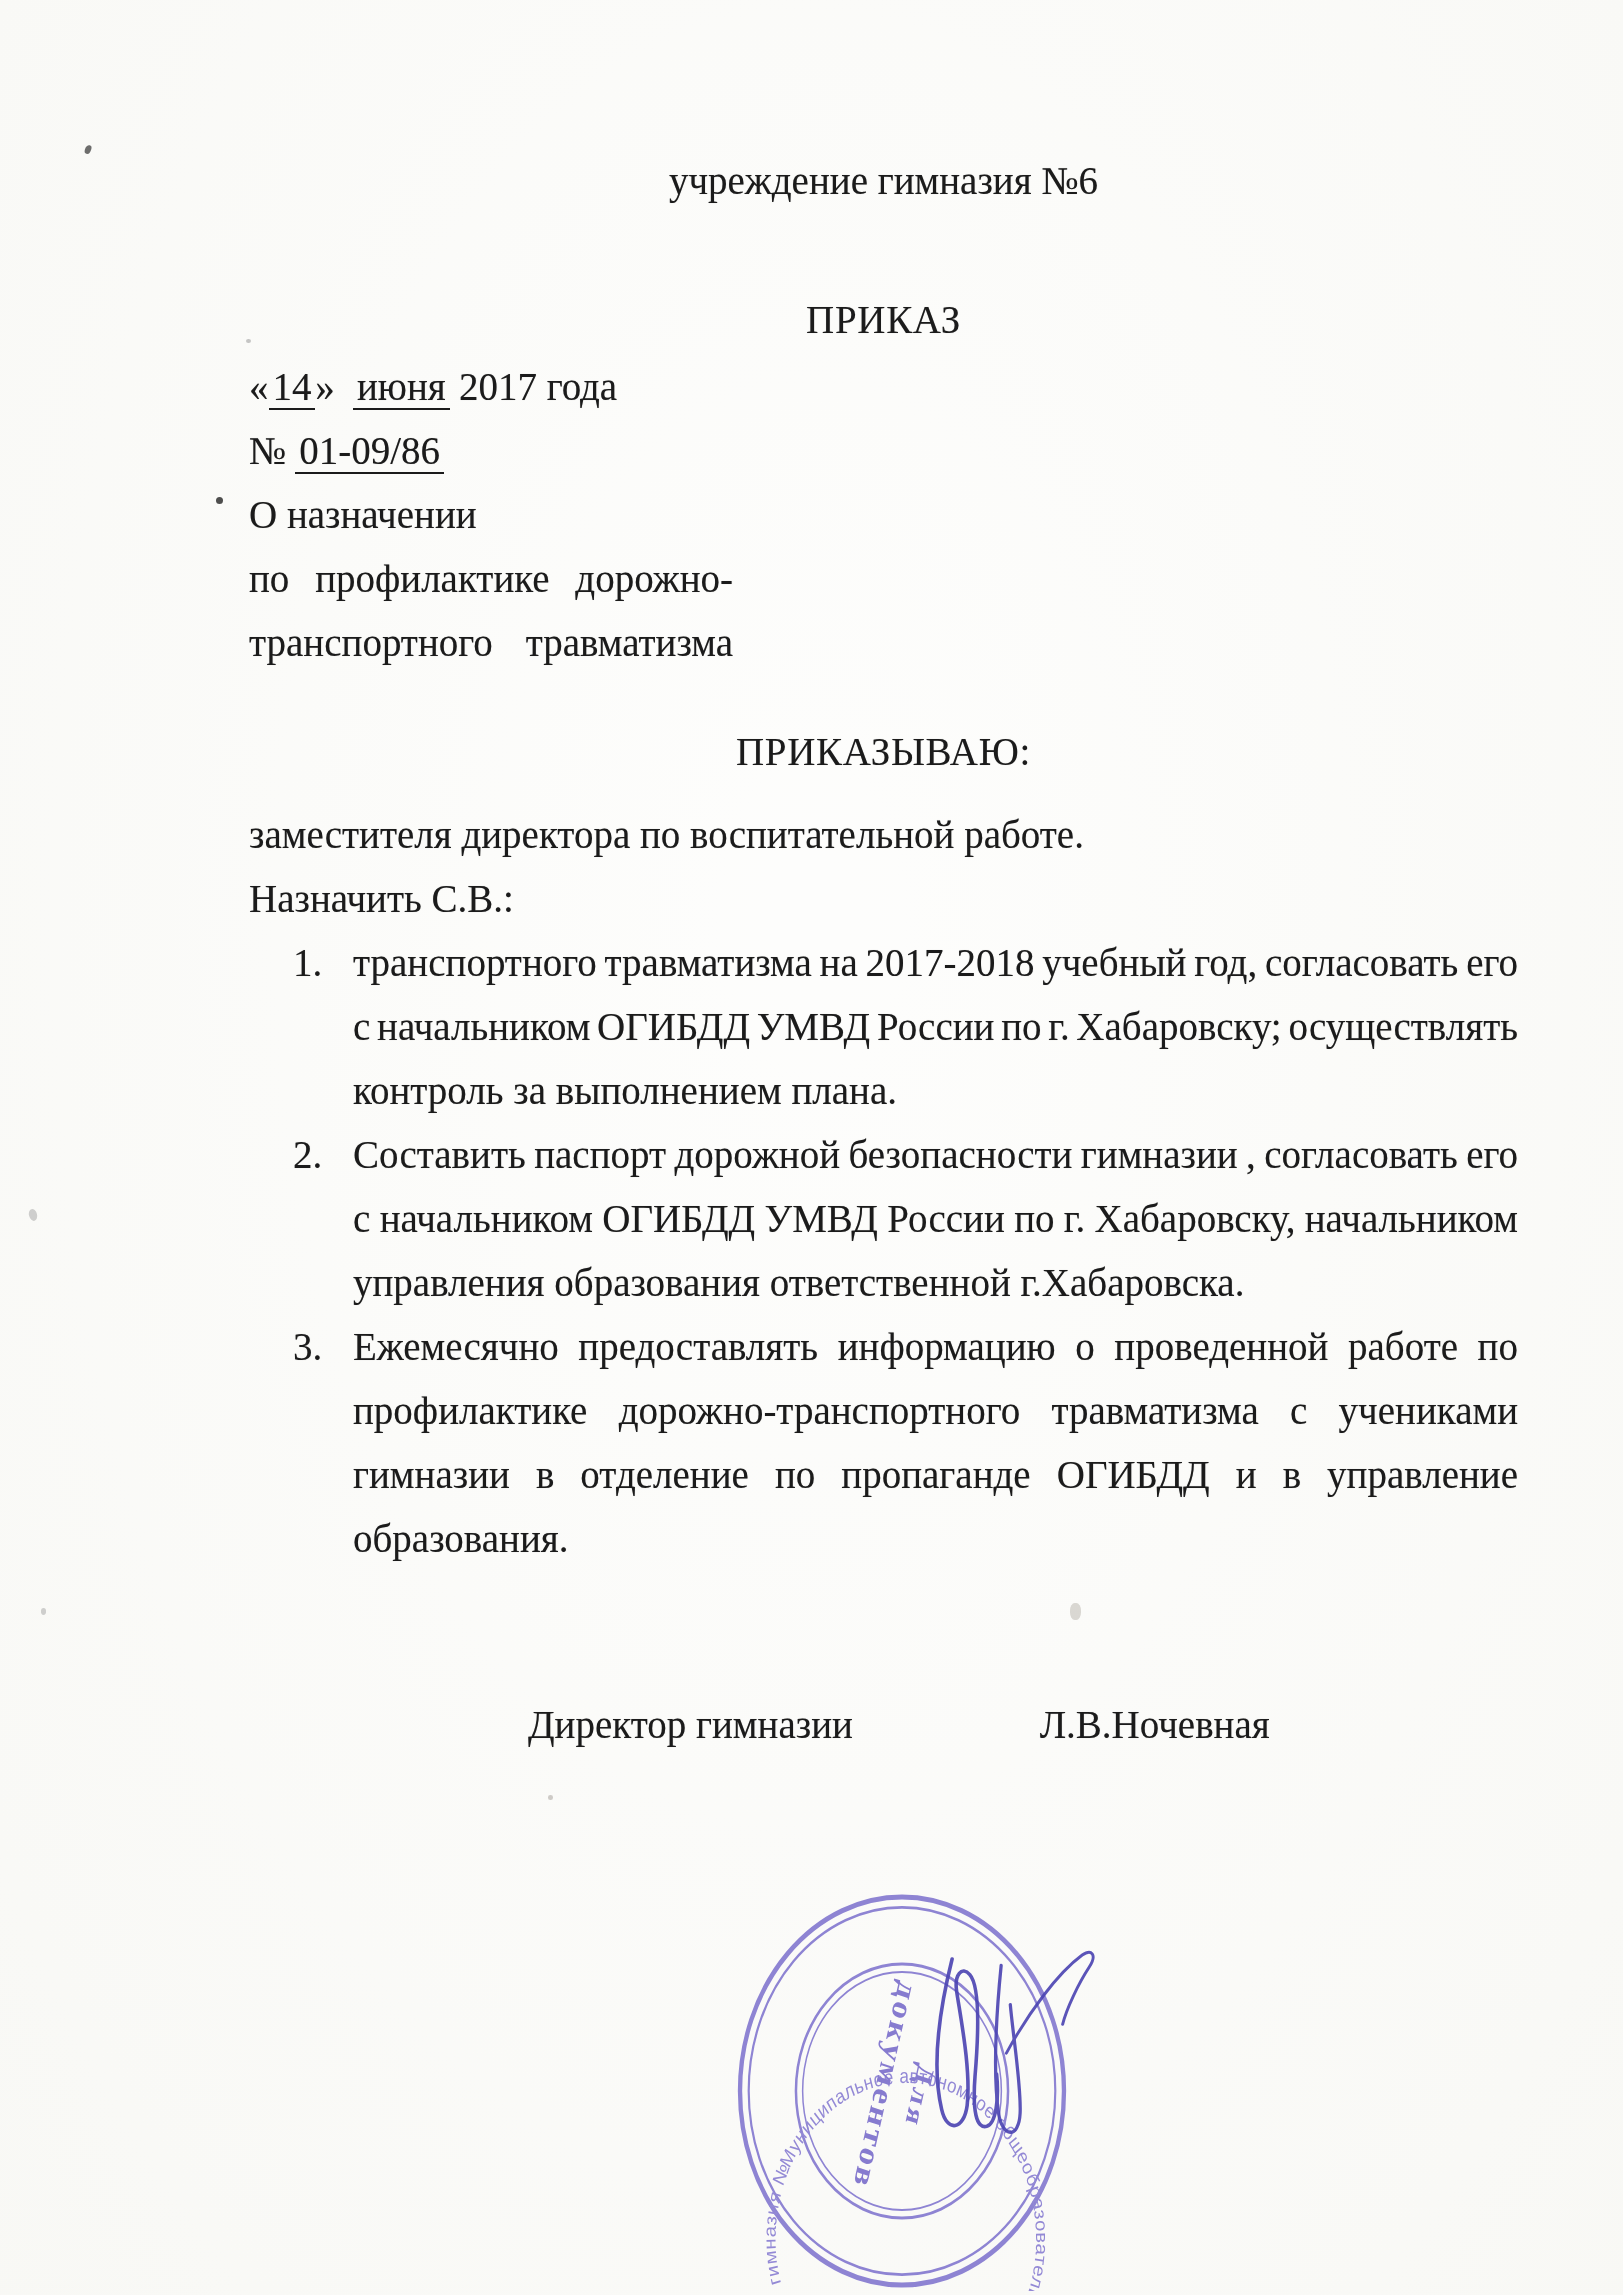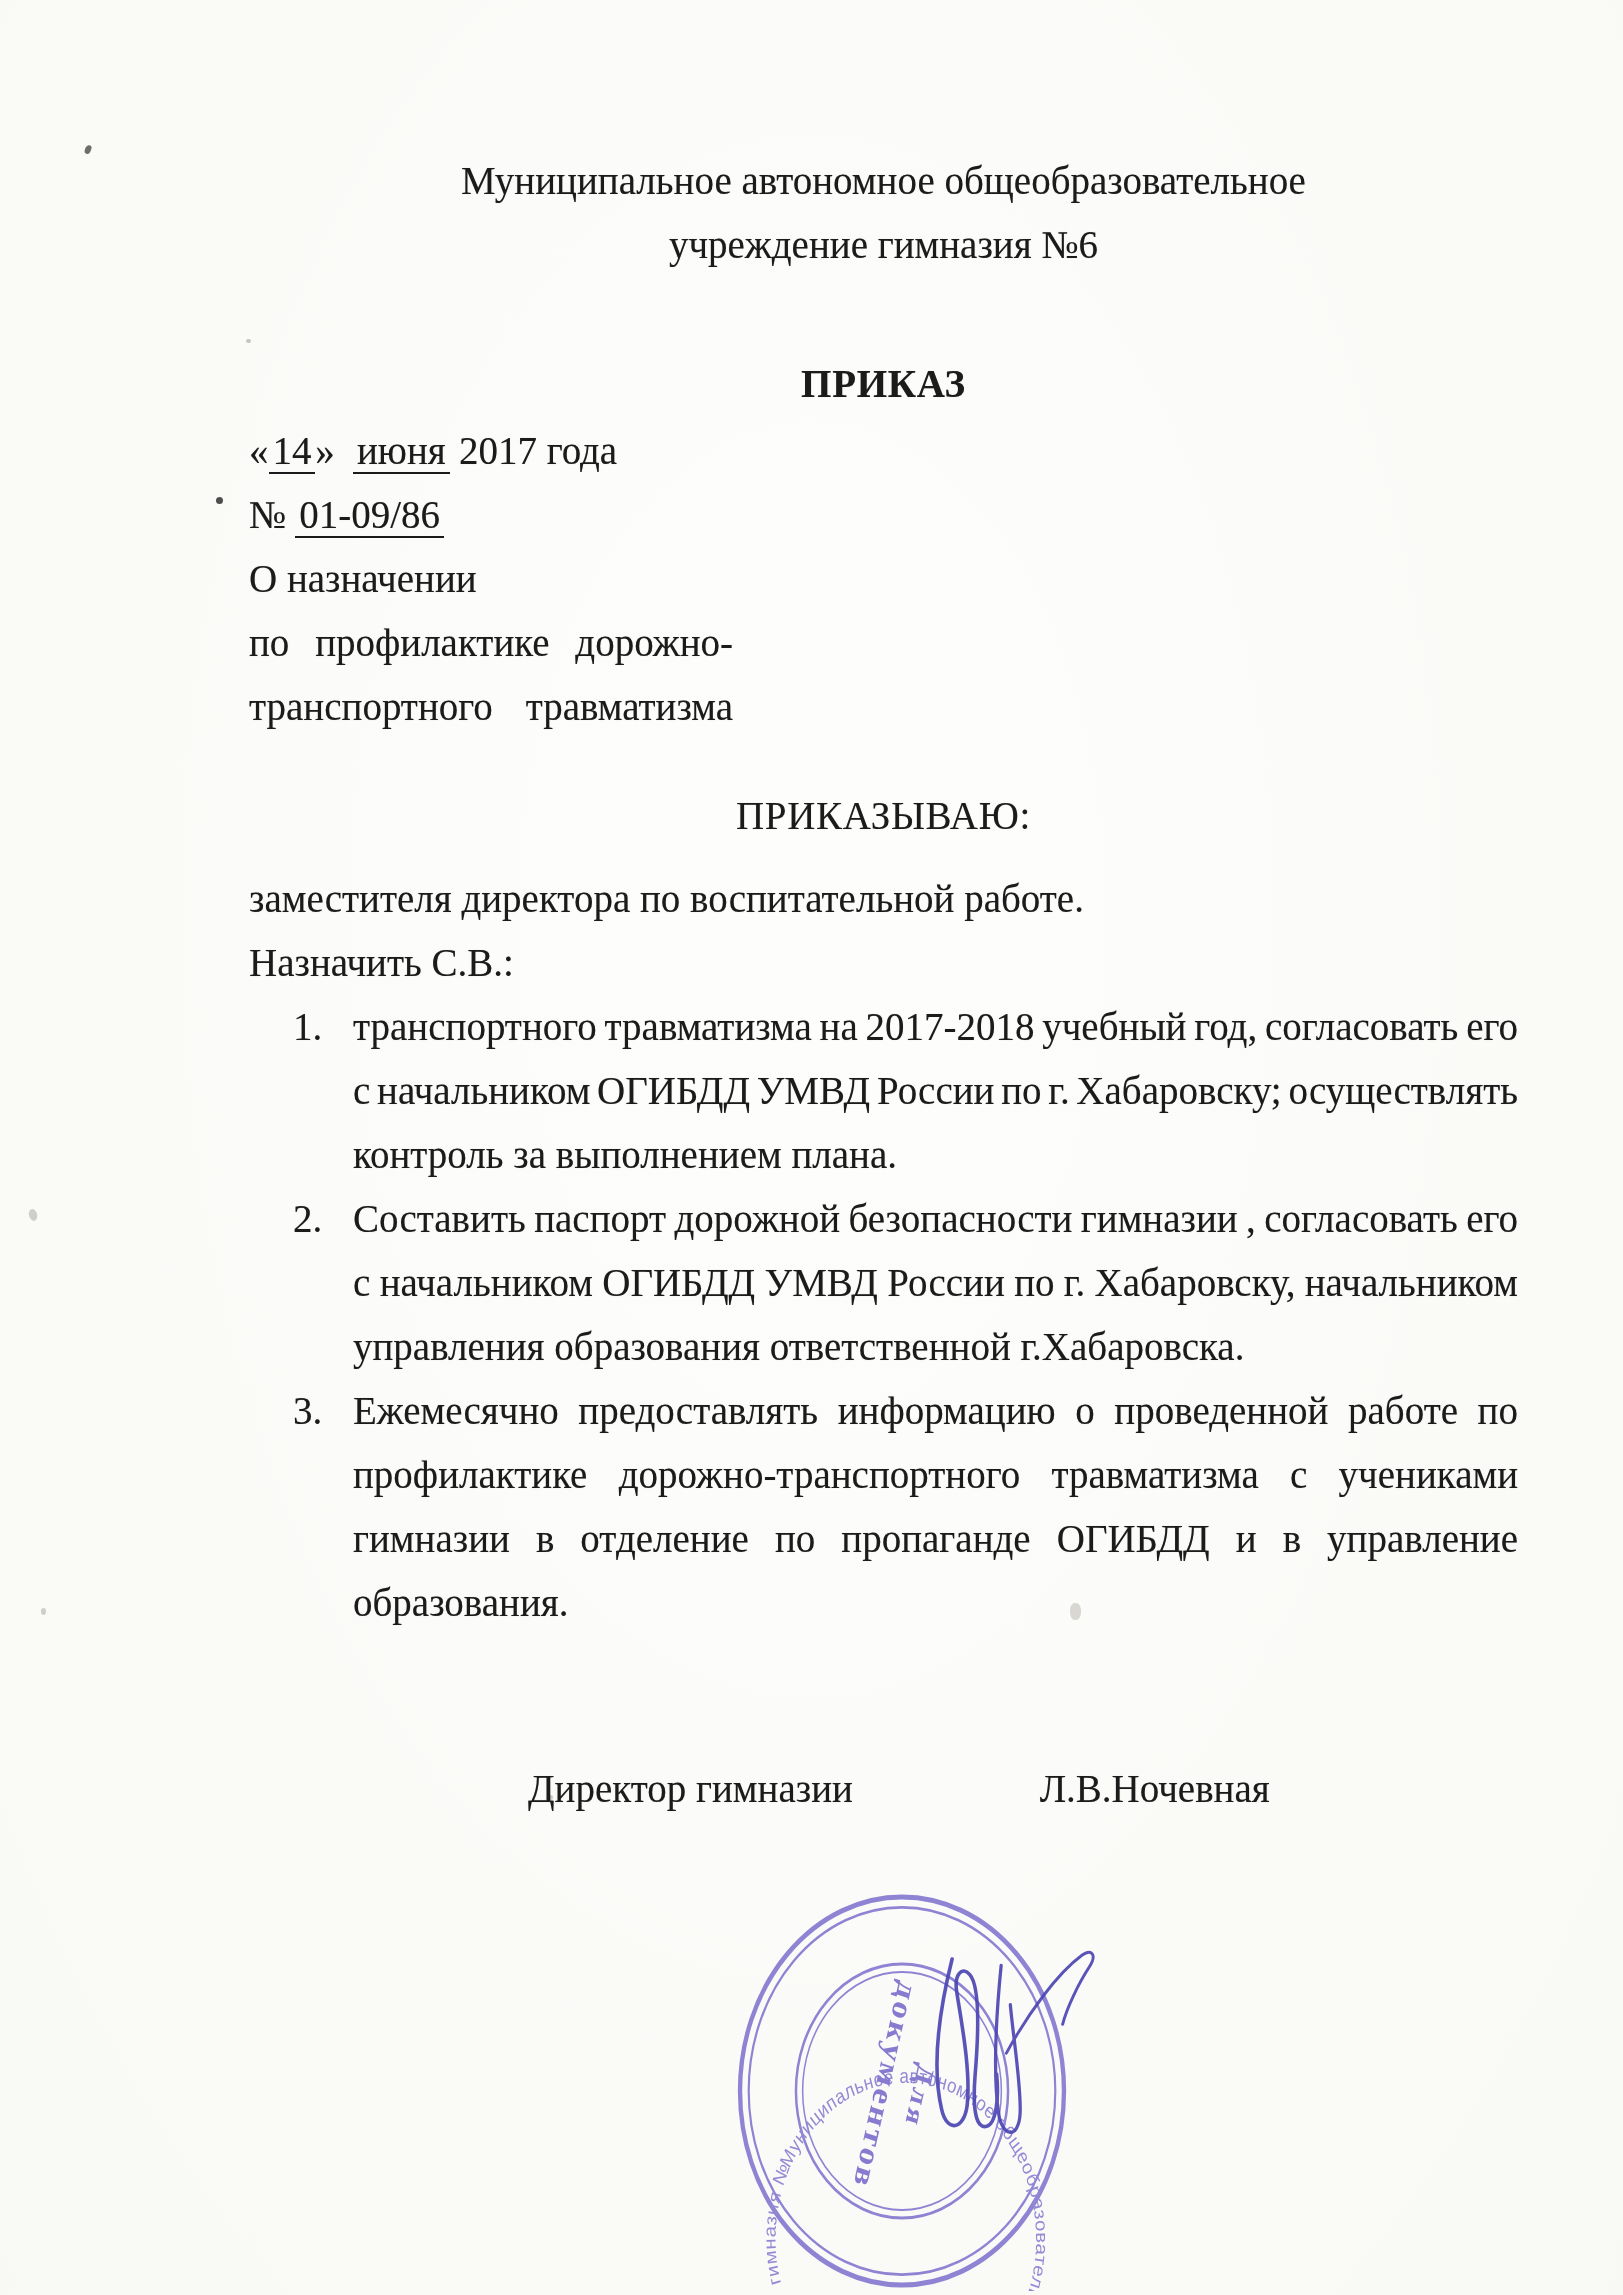--- a/index.html
+++ b/index.html
@@ -26,21 +26,21 @@
     z-index:2;
   }
   .tl{height:64px;overflow:hidden;}
   .centered{text-align:center;}
   .jl{text-align:justify;text-align-last:justify;word-spacing:-0.28em;}
   .ll{text-align:left;}
   .u{border-bottom:2px solid #1b1b1b;padding-bottom:0;}
   .date-line .u{padding-left:3.9px;padding-right:3.9px;}
   .gap-md{display:inline-block;width:18.3px;}
   .gap-sm{display:inline-block;width:9.2px;}
-  .title-block{margin-top:75px;letter-spacing:0.7px;font-weight:bold;}
+  .title-block{margin-top:75px;letter-spacing:0.7px;}
   .date-block{margin-top:3.3px;}
   .subject{width:484px;}
   .command{margin-top:45px;letter-spacing:0.7px;}
   .para{margin-top:19px;}
   .list{margin-top:0;}
   .item{display:flex;margin-left:44px;}
   .num{flex:none;width:60px;}
   .li-body{flex:1;min-width:0;}
   .sig-row{margin-top:122px;white-space:nowrap;}
   .pos{display:inline-block;margin-left:279px;}
@@ -78,21 +78,20 @@
   .s6{left:548px;top:1795px;width:4.6px;height:4.6px;background:#a9a49e;border-radius:50%;opacity:.55;}
   .s7{left:246px;top:339px;width:4.6px;height:3.9px;background:#8f8f8f;border-radius:50%;opacity:.5;}
 </style>
 </head>
 <body>
 
 <div id="page">
 
   <div id="content">
 
-    <div class="tl centered">Муниципальное автономное общеобразовательное</div>
     <div class="tl centered">учреждение гимназия №6</div>
 
     <div class="tl centered title-block">ПРИКАЗ</div>
 
     <div class="tl ll date-block date-line"><span>«</span><span class="u">14</span><span>»</span><span class="gap-md"></span><span class="u">июня</span><span class="gap-sm"></span><span>2017 года</span></div>
 
     <div class="tl ll date-line"><span>№</span><span class="gap-sm"></span><span class="u">01-09/86</span></div>
 
     <div class="subject">
       <div class="tl ll">О назначении ответственного</div>

